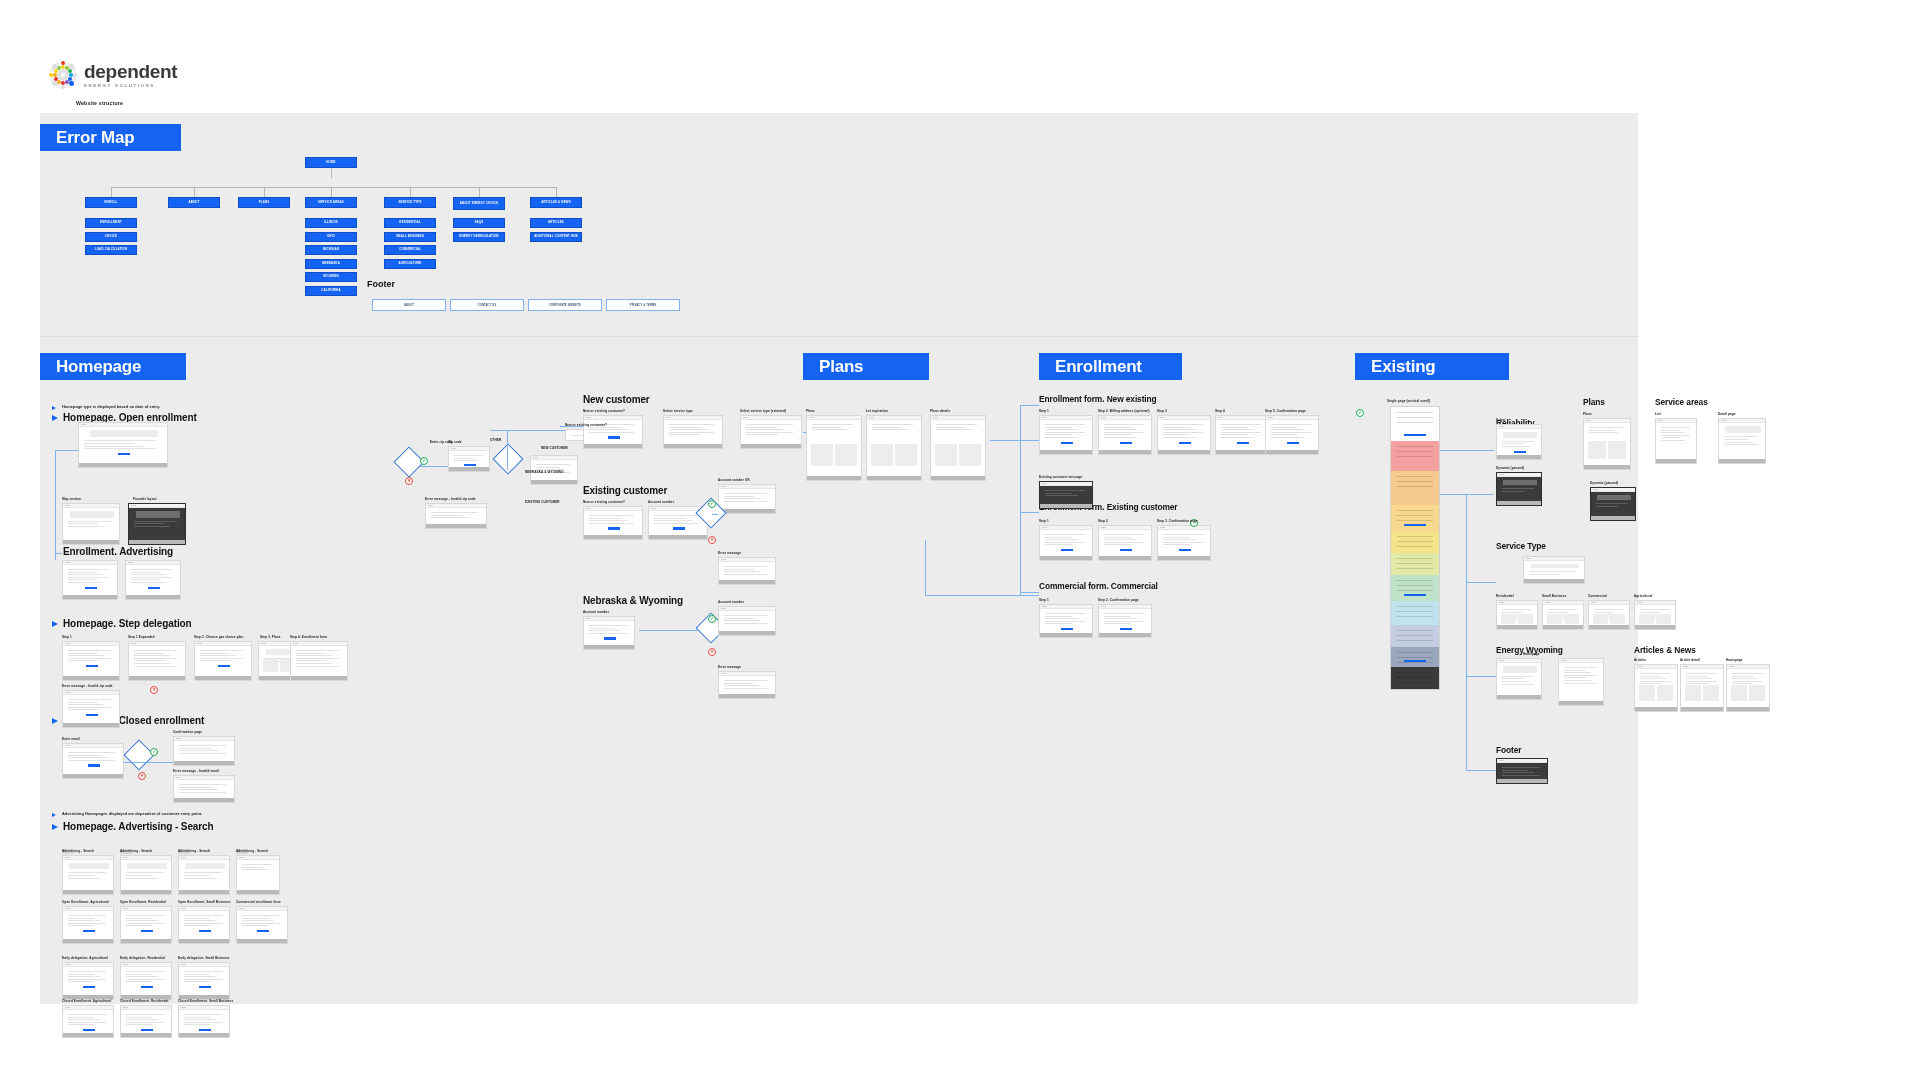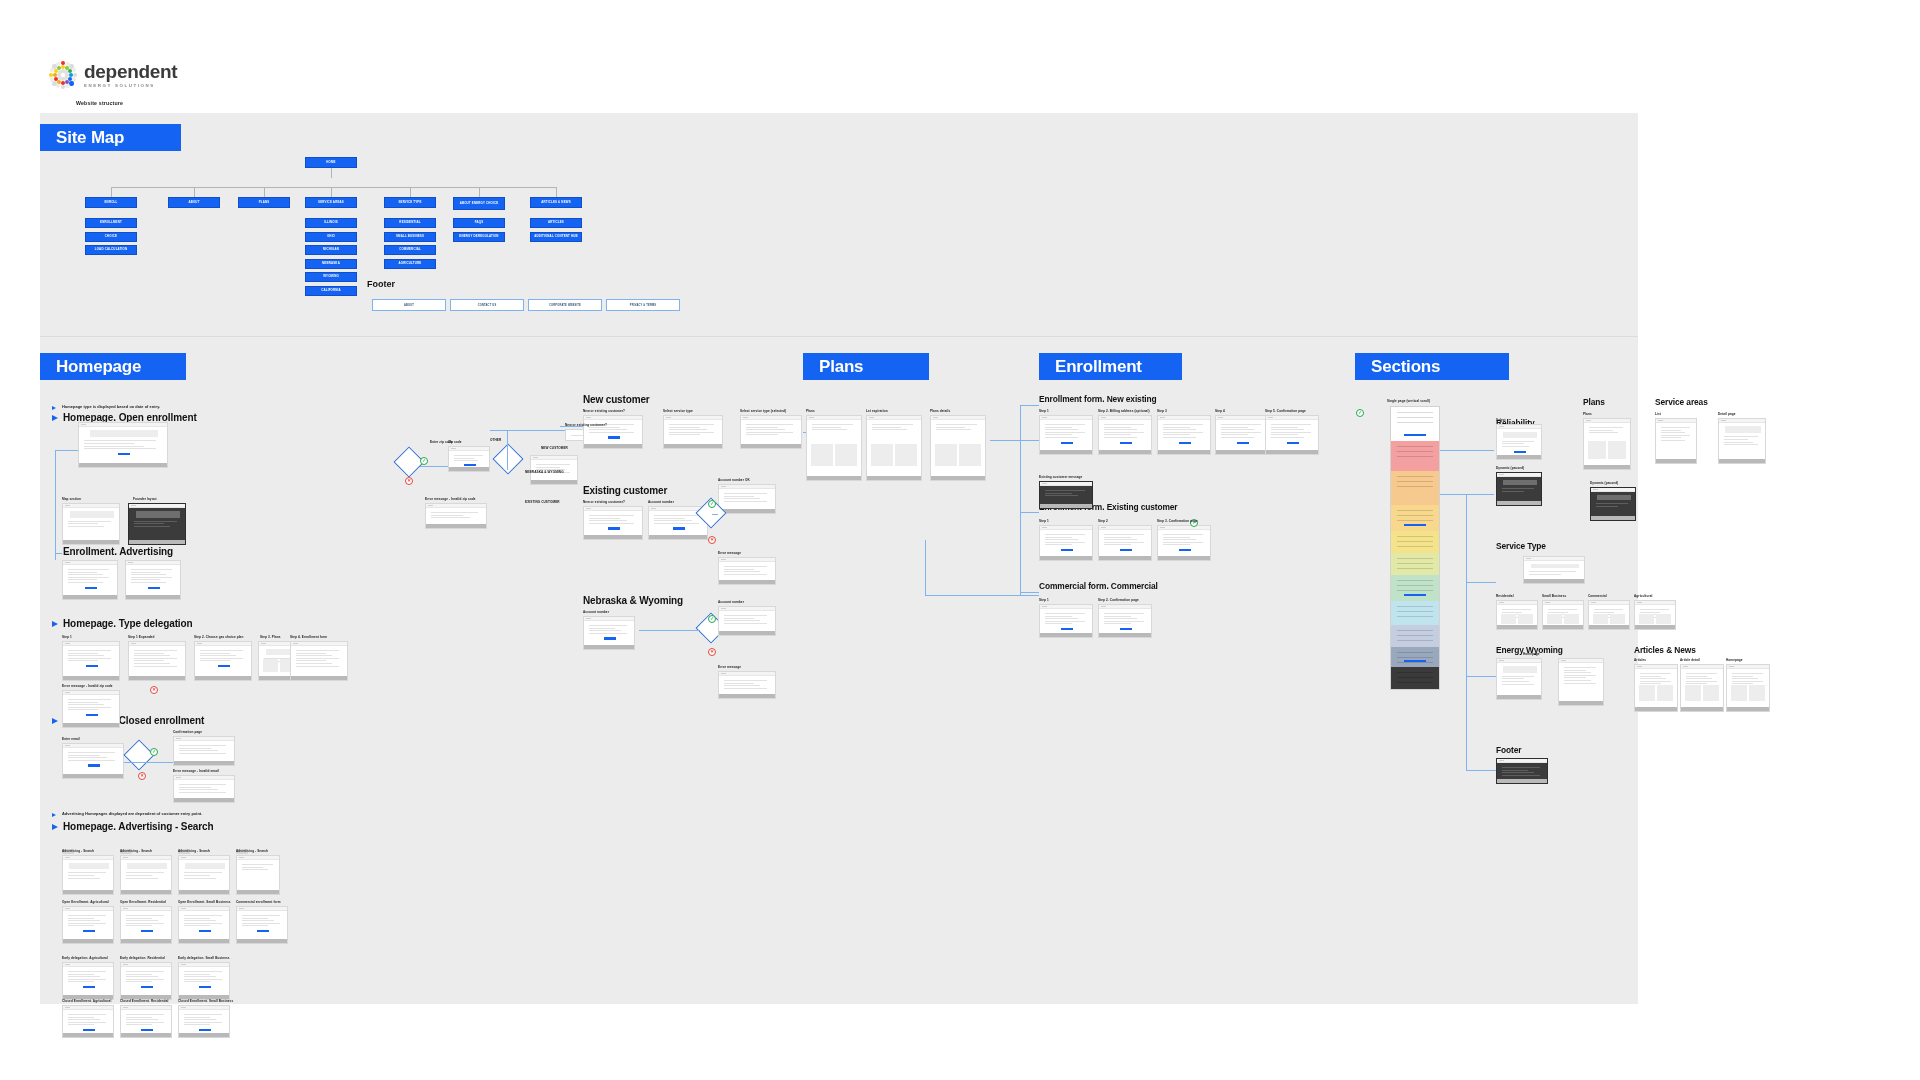--- a/index.html
+++ b/index.html
@@ -118,21 +118,21 @@
     <div>
       <div class="logo-word">dependent</div>
       <div class="logo-sub">ENERGY SOLUTIONS</div>
     </div>
   </div>
   <div class="doc-sub">Website structure</div>
 
   <div class="panel" style="left:40px;top:113px;width:1598px;height:223px;"></div>
   <div class="panel-sep" style="top:336px;"></div>
   <div class="badge big" style="left:40px;top:124px;width:125px;">
-    <span>Site Map</span>
+    <span>Error Map</span>
   </div>
   <div id="sitemap">
       <div class="smbox" style="left:305px;top:157px;width:52px;height:11px;">HOME</div>
       <div class="smline" style="left:331px;top:168px;width:1px;height:10px;"></div>
       <div class="smline" style="left:111px;top:187px;width:446px;height:1px;"></div>
       <div class="smline" style="left:111px;top:187px;width:1px;height:10px;"></div>
       <div class="smbox" style="left:85px;top:197px;width:52px;height:11px;">ENROLL</div>
       <div class="smline" style="left:194px;top:187px;width:1px;height:10px;"></div>
       <div class="smbox" style="left:168px;top:197px;width:52px;height:11px;">ABOUT</div>
       <div class="smline" style="left:264px;top:187px;width:1px;height:10px;"></div>
@@ -176,33 +176,33 @@
   <div class="badge big" style="left:40px;top:353px;width:130px;">
     <span>Homepage</span>
   </div>
   <div class="badge big" style="left:803px;top:353px;width:110px;">
     <span>Plans</span>
   </div>
   <div class="badge big" style="left:1039px;top:353px;width:127px;">
     <span>Enrollment</span>
   </div>
   <div class="badge big" style="left:1355px;top:353px;width:138px;">
-    <span>Sections</span>
+    <span>Existing</span>
   </div>
 
   <div class="tri sm" style="left:52px;top:406px;"></div>
   <div class="note" style="left:62px;top:404px;">Homepage type is displayed based on date of entry.</div>
 
   <div class="tri" style="left:52px;top:415px;"></div>
   <div class="h-sec lg" style="left:63px;top:412px;">Homepage. Open enrollment</div>
 
   <div class="h-sec lg" style="left:63px;top:546px;">Enrollment. Advertising</div>
 
   <div class="tri" style="left:52px;top:621px;"></div>
-  <div class="h-sec lg" style="left:63px;top:618px;">Homepage. Type delegation</div>
+  <div class="h-sec lg" style="left:63px;top:618px;">Homepage. Step delegation</div>
 
   <div class="tri" style="left:52px;top:718px;"></div>
   <div class="h-sec lg" style="left:63px;top:715px;">Homepage. Closed enrollment</div>
 
   <div class="tri sm" style="left:52px;top:813px;"></div>
   <div class="note" style="left:62px;top:811px;">Advertising Homepages displayed are dependent of customer entry point.</div>
   <div class="tri" style="left:52px;top:824px;"></div>
   <div class="h-sec lg" style="left:63px;top:821px;">Homepage. Advertising - Search</div>
 
   <div class="h-mid" style="left:583px;top:394px;">New customer</div>

